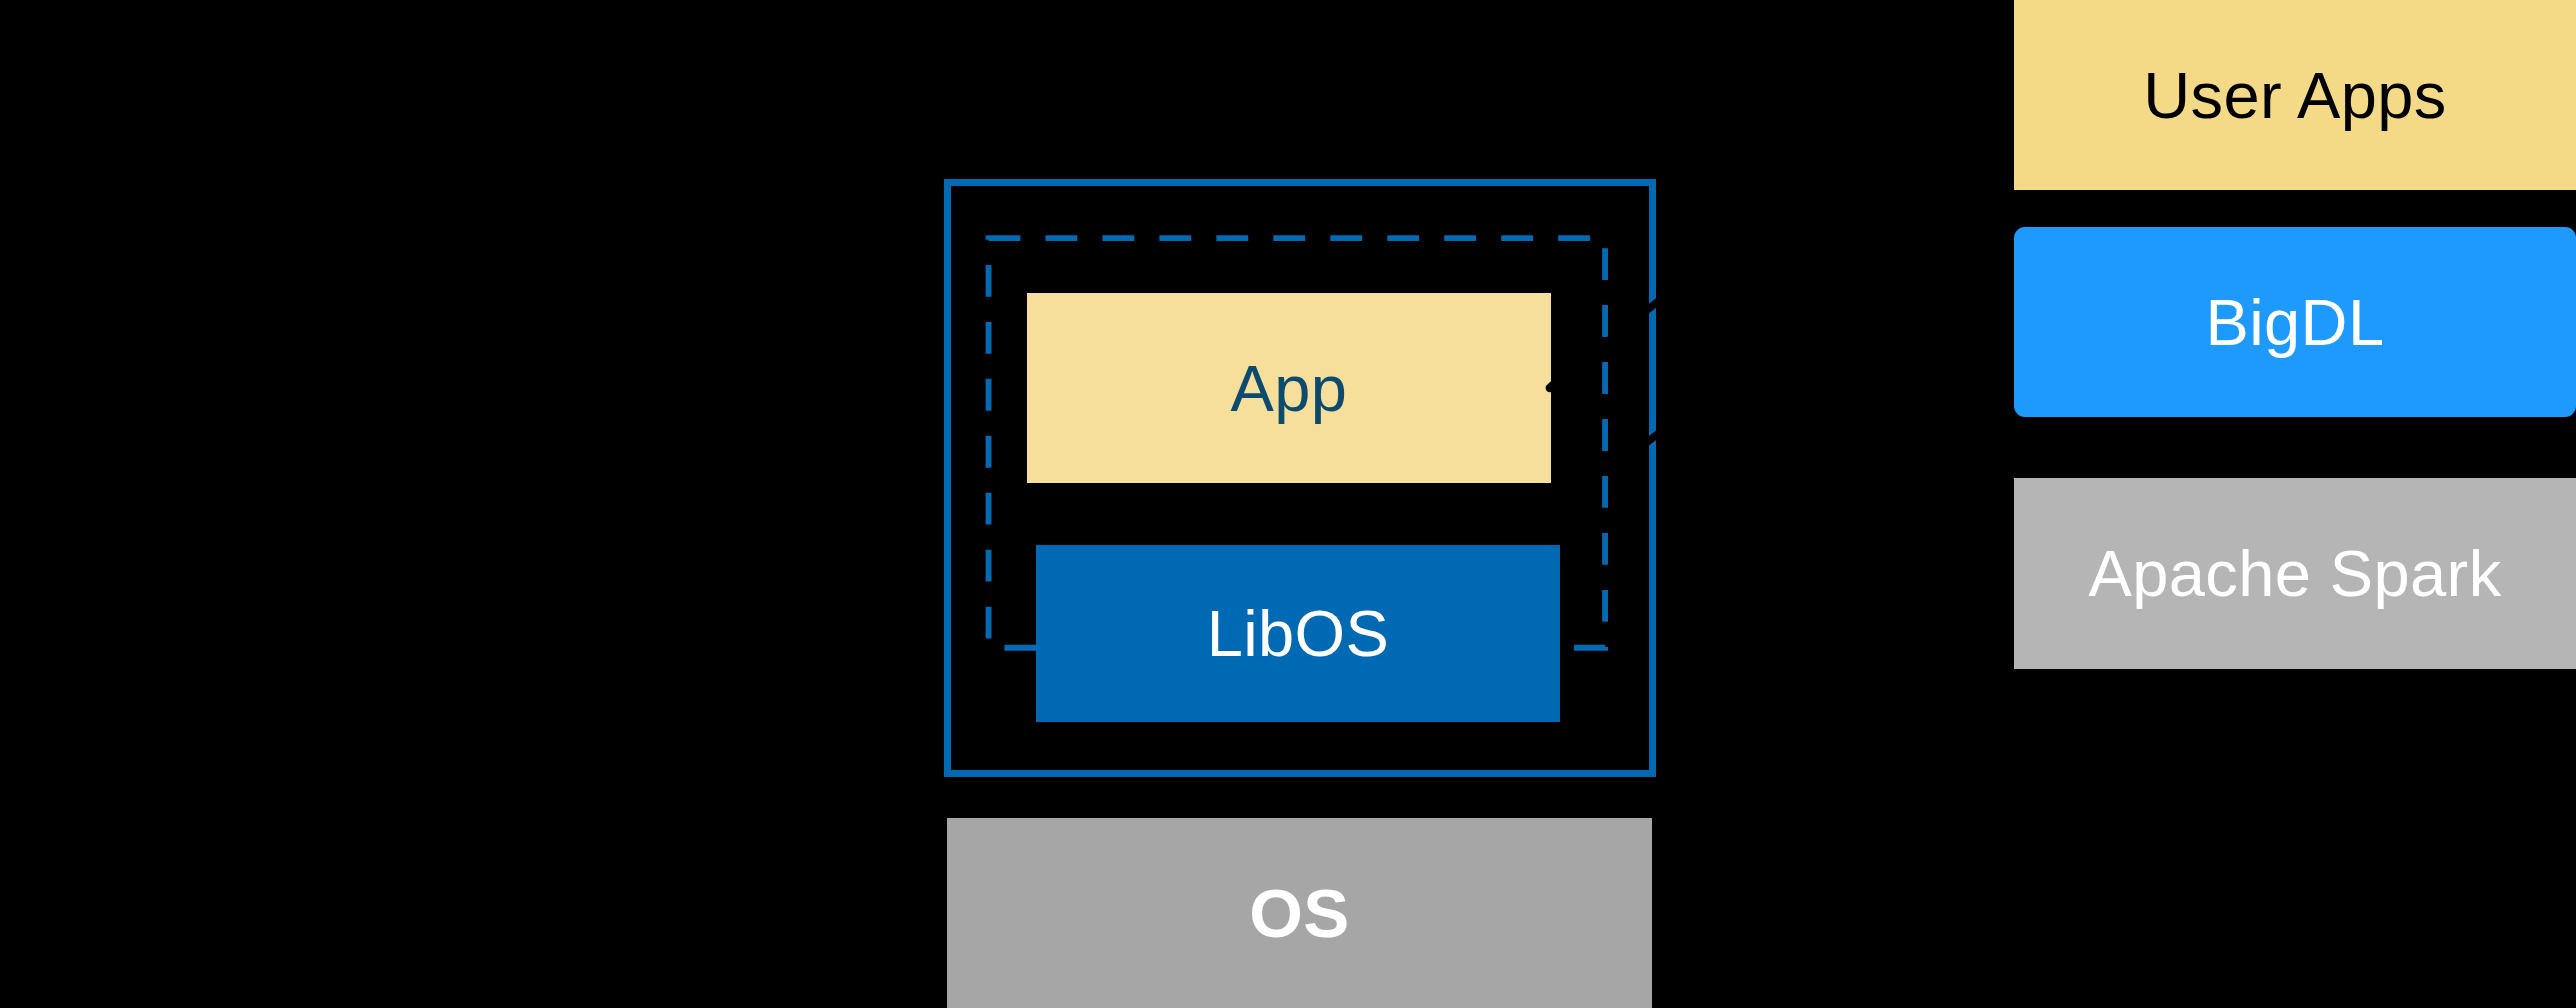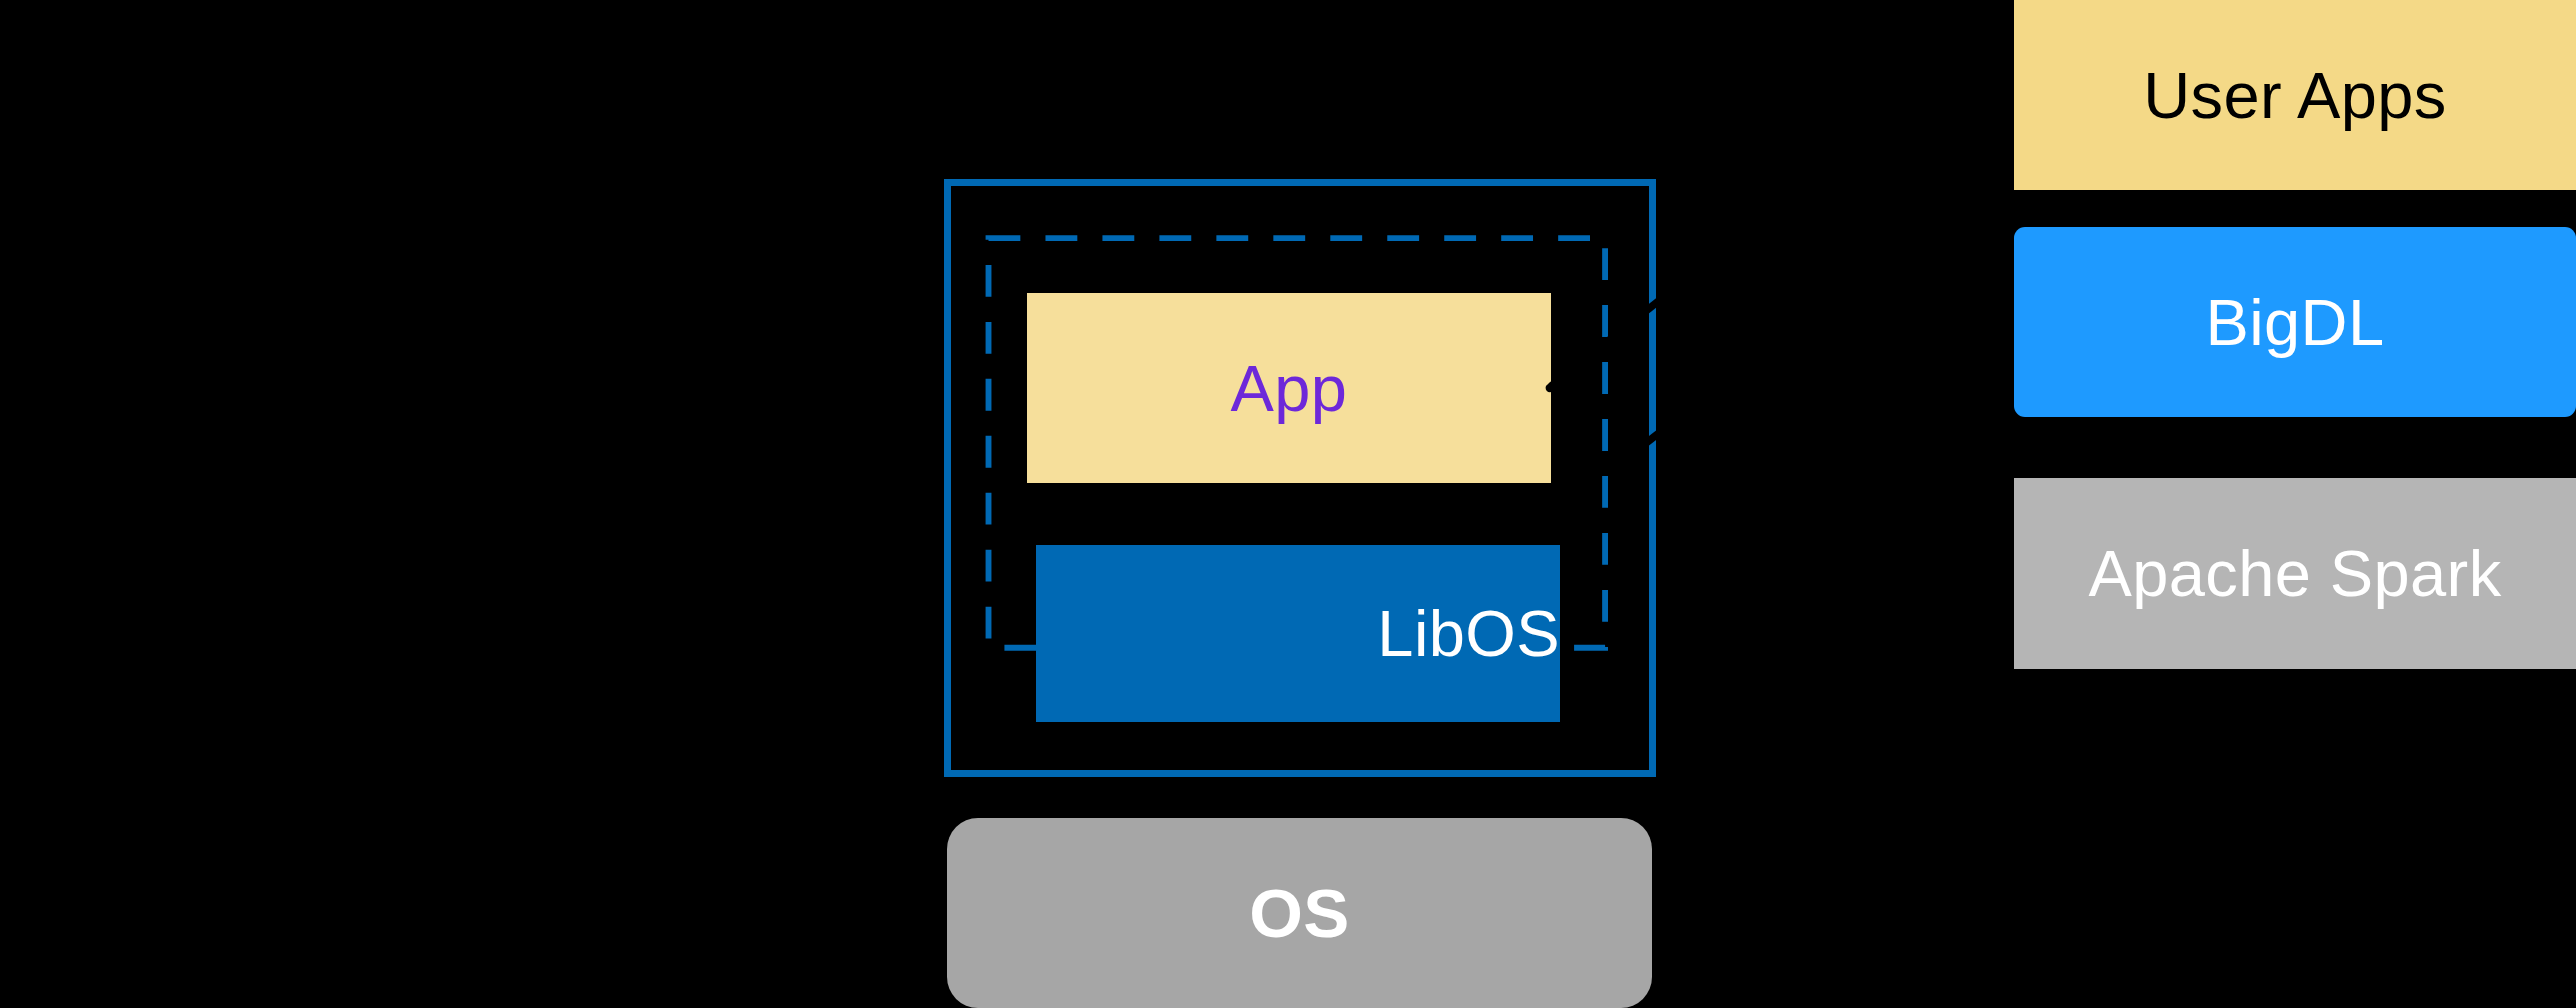--- a/index.html
+++ b/index.html
@@ -39,40 +39,40 @@
   }
   .svg-layer {
     position: absolute;
     left: 0; top: 0;
     width: 2576px; height: 1009px;
     pointer-events: none;
   }
   #dashed-layer { z-index: 2; }
   #connector-layer { z-index: 5; }
   .app-box      { left: 1027px; top: 293px; width: 524px; height: 190px; z-index: 3; }
-  .libos-box    { left: 1036px; top: 545px; width: 524px; height: 177px; z-index: 3; justify-content: flex-end; }
-  .os-box       { left: 947px; top: 818px; width: 705px; height: 190px; z-index: 3; font-weight: bold; font-size: 69px; border-radius: 31px; }
+  .libos-box    { left: 1036px; top: 545px; width: 524px; height: 177px; z-index: 3; }
+  .os-box       { left: 947px; top: 818px; width: 705px; height: 190px; z-index: 3; font-weight: bold; font-size: 69px; }
   
   .user-apps-box    { left: 2014px; top: 0px;   width: 562px; height: 190px; z-index: 3; }
   .bigdl-box        { left: 2014px; top: 227px; width: 562px; height: 190px; z-index: 3; border-radius: 11px; }
   .apache-spark-box { left: 2014px; top: 478px; width: 562px; height: 191px; z-index: 3; }
 </style>
 </head>
 <body>
 
 <div id="canvas">
 
 
   <div class="solid-outline" style="border-color: rgb(0, 105, 180);"></div>
 
   <svg class="svg-layer" id="dashed-layer" viewBox="0 0 3075 1204" xmlns="http://www.w3.org/2000/svg">
     <rect x="1180" y="284" width="736" height="489" fill="none" stroke-width="7" stroke-dasharray="38 30" stroke="#0069B4"></rect>
   </svg>
 
-  <div class="box app-box" style="background-color: rgb(246, 223, 155); color: #6d28d9;">
+  <div class="box app-box" style="background-color: rgb(246, 223, 155); color: #0c4a6e;">
     <span>App</span>
   </div>
 
   <div class="box libos-box" style="background-color: rgb(0, 105, 180); color: rgb(255, 255, 255);">
     <span>LibOS</span>
   </div>
 
   <div class="box os-box" style="background-color: rgb(166, 166, 166); color: rgb(255, 255, 255);">
     <span>OS</span>
   </div>

